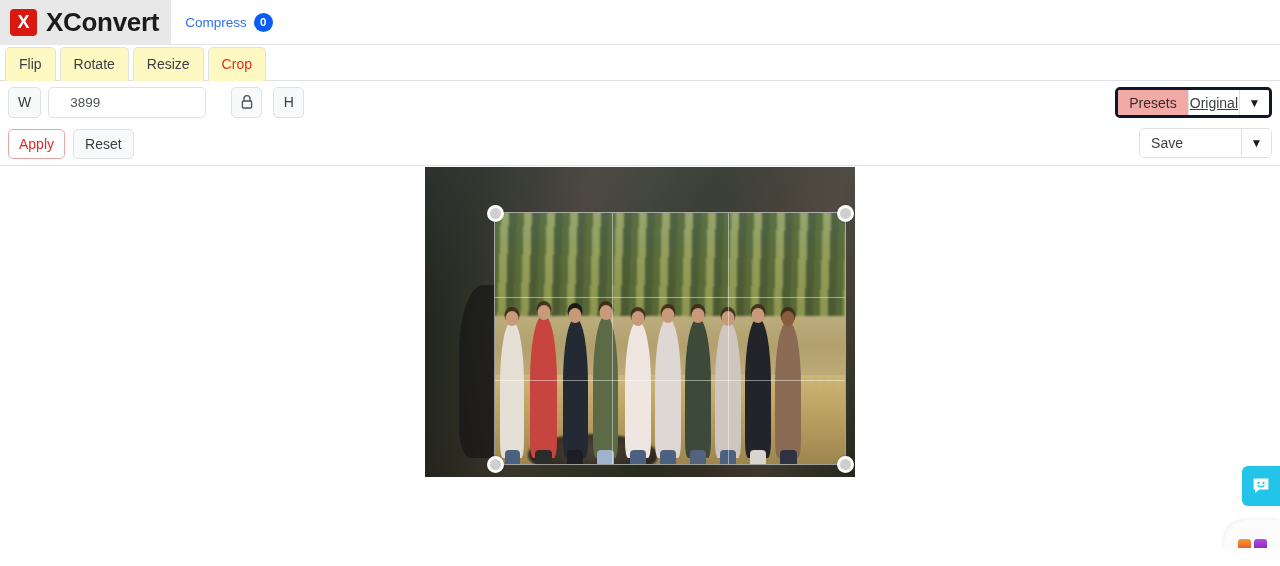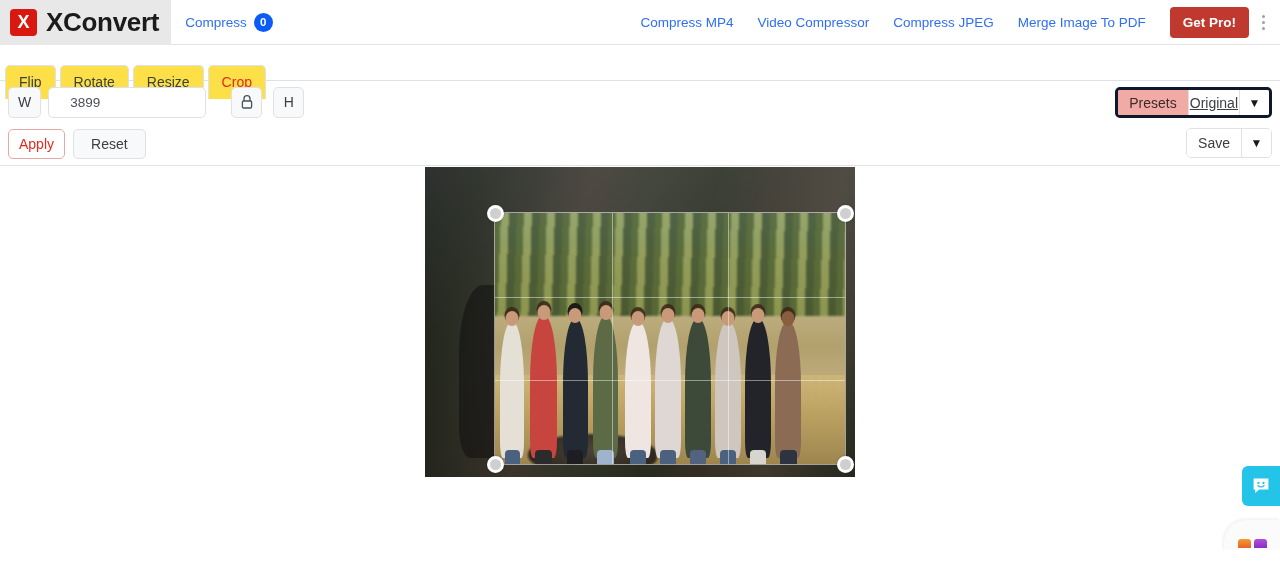--- a/index.html
+++ b/index.html
@@ -118,29 +118,29 @@
     height: 36px;
     background: #fff;
     display: flex;
     align-items: flex-end;
     padding-left: 5px;
     border-bottom: 1px solid #dfe1e4;
   }
   .tab {
     font-size: 14px;
     color: #3c4043;
-    background: #fde047;
+    background: #fef9c3;
     border: 1px solid #dfe1e4;
     border-bottom: none;
     border-radius: 5px 5px 0 0;
     padding: 6px 13px 7px;
     margin-right: 4px;
     cursor: pointer;
     position: relative;
-    top: 19px;
+    top: 1px;
     line-height: 1.45;
     font-family: "Liberation Sans", sans-serif;
   }
   .tab.active {
     color: #e02b20;
   }
   .startnew {
     position: absolute;
     right: 8px;
     top: 3px;
@@ -255,35 +255,36 @@
     cursor: pointer;
     font-family: "Liberation Sans", sans-serif;
   }
   .reset-btn {
     background: #f7f9fb;
     border: 1px solid #dfe1e4;
     border-radius: 5px;
     color: #3c4043;
     font-size: 14px;
     height: 30px;
-    padding: 0 17px;
+    padding: 0 11px;
     margin-left: 8px;
     cursor: pointer;
     font-family: "Liberation Sans", sans-serif;
   }
   .save-group {
     position: absolute;
     right: 0px;
     top: 5px;
     display: flex;
     align-items: stretch;
     height: 30px;
     border: 1px solid #dfe1e4;
     border-radius: 5px;
     overflow: hidden;
+    gap: 47px;
   }
   .save-label {
     background: #fff;
     color: #3c4043;
     font-size: 14px;
     display: flex; align-items: center;
     padding: 0 11px;
     cursor: pointer;
   }
 
@@ -460,32 +461,20 @@
   <div class="brand-block">
     <div class="brand-logo">X</div>
     <div class="brand-name">XConvert</div>
   </div>
 
   <div class="downloads-wrap">
     <a class="downloads-link" href="#">Compress</a>
     <span class="downloads-badge">0</span>
   </div>
 
-  <div class="nav-right">
-    <a class="nav-link" href="#">Compress MP4</a>
-    <a class="nav-link" href="#">Video Compressor</a>
-    <a class="nav-link" href="#">Compress JPEG</a>
-    <a class="nav-link" href="#">Merge Image To PDF</a>
-    <button class="get-pro">Get Pro!</button>
-    <div class="kebab">
-      <span></span>
-      <span></span>
-      <span></span>
-    </div>
-  </div>
 </div>
 
 <div class="tabbar">
   <button class="tab">Flip</button>
   <button class="tab">Rotate</button>
   <button class="tab">Resize</button>
   <button class="tab active">Crop</button>
 </div>
 
 <div class="panel">

